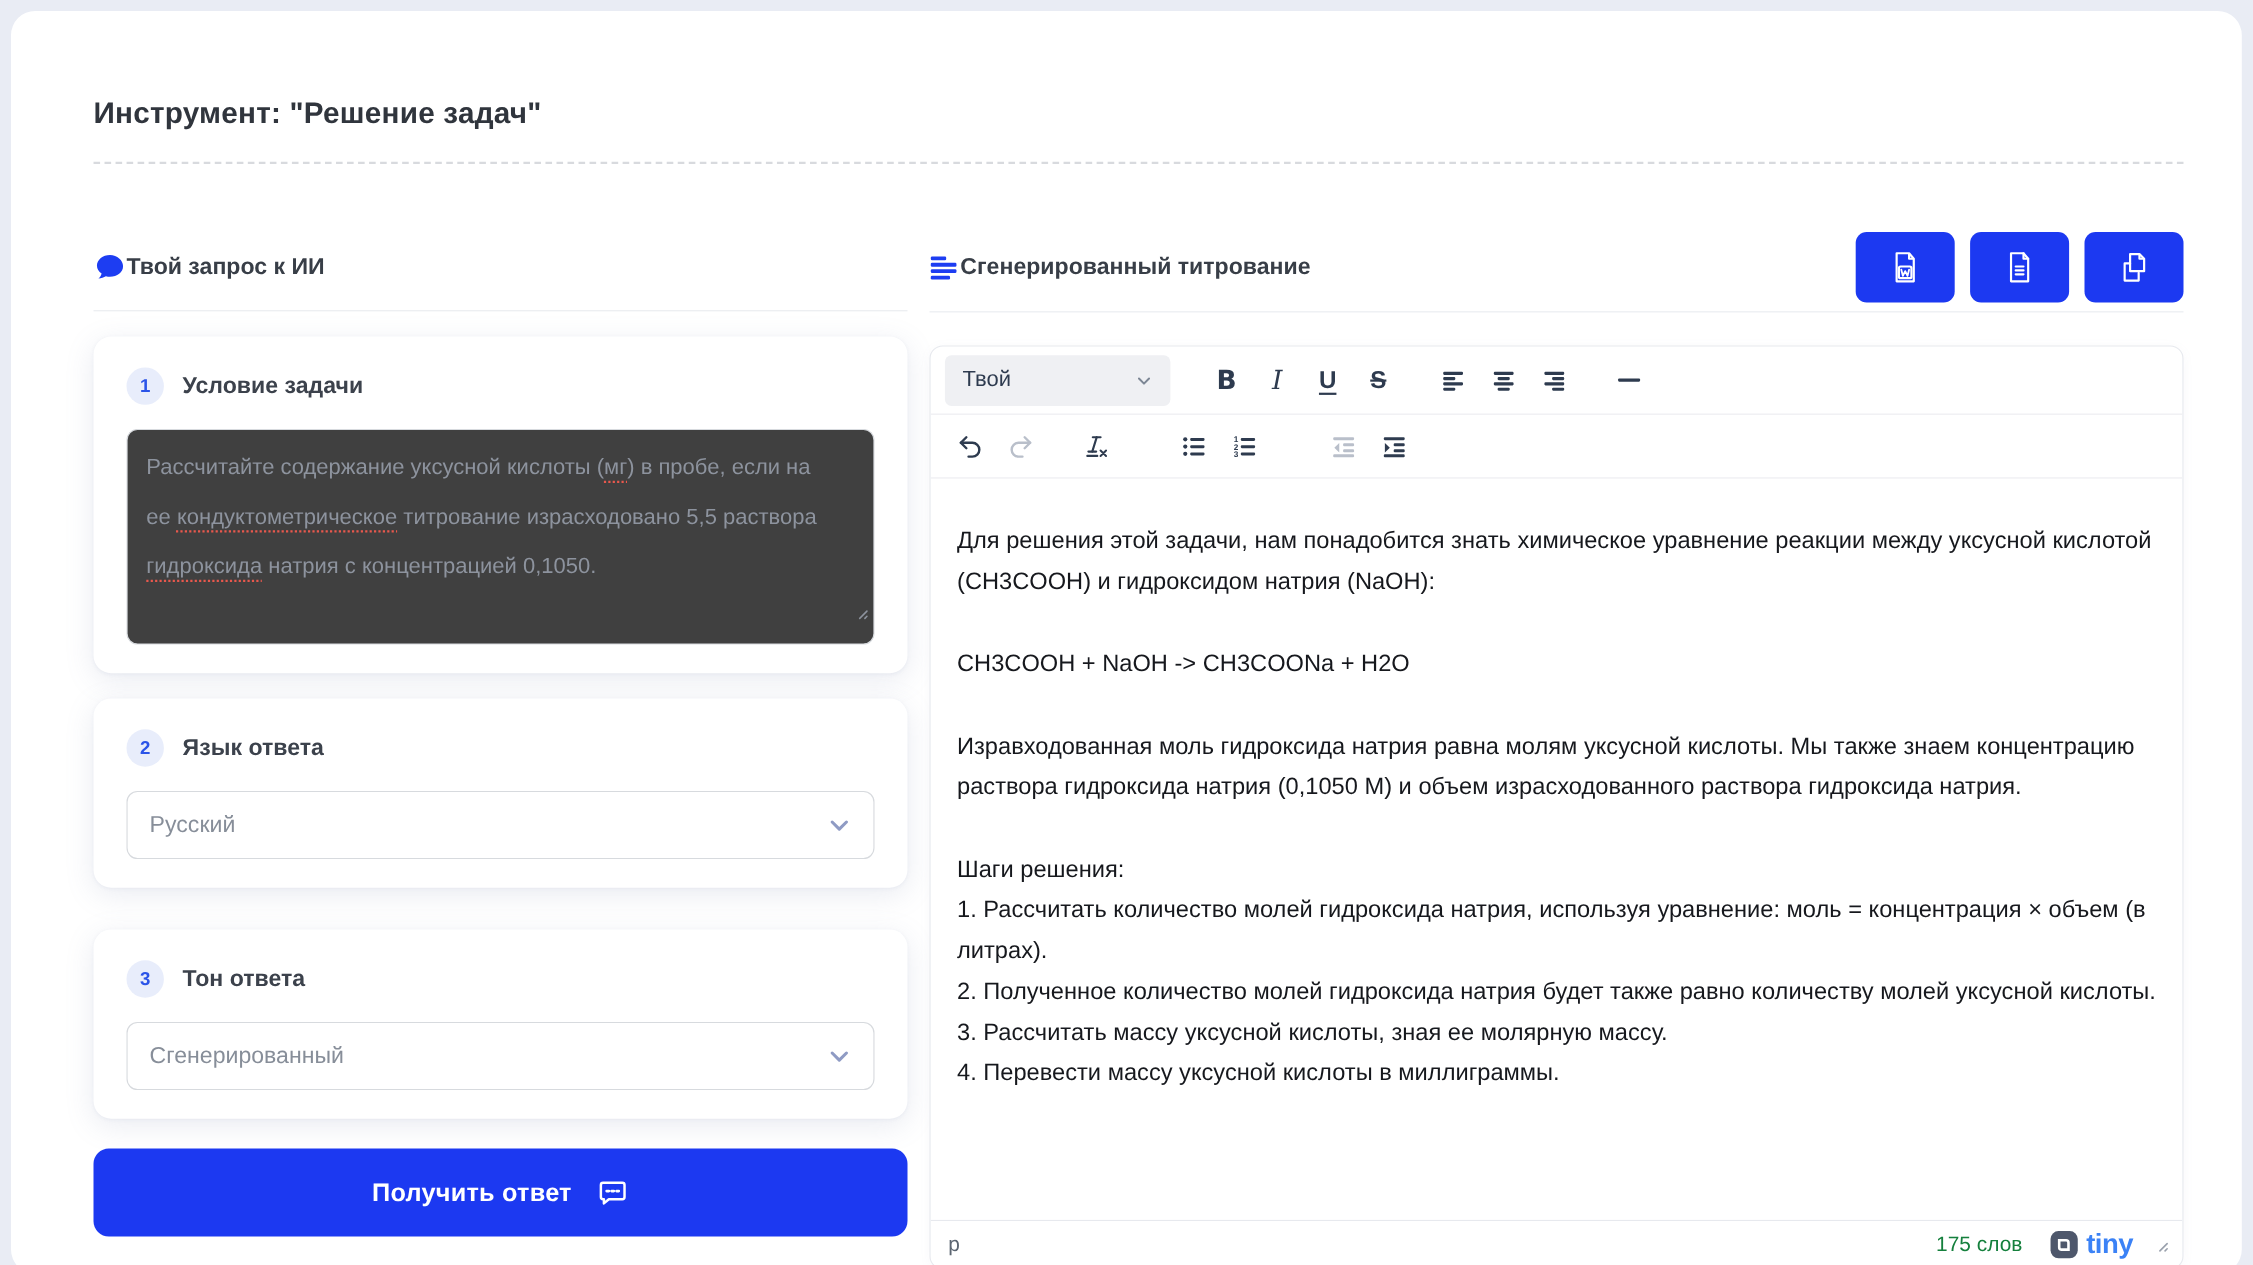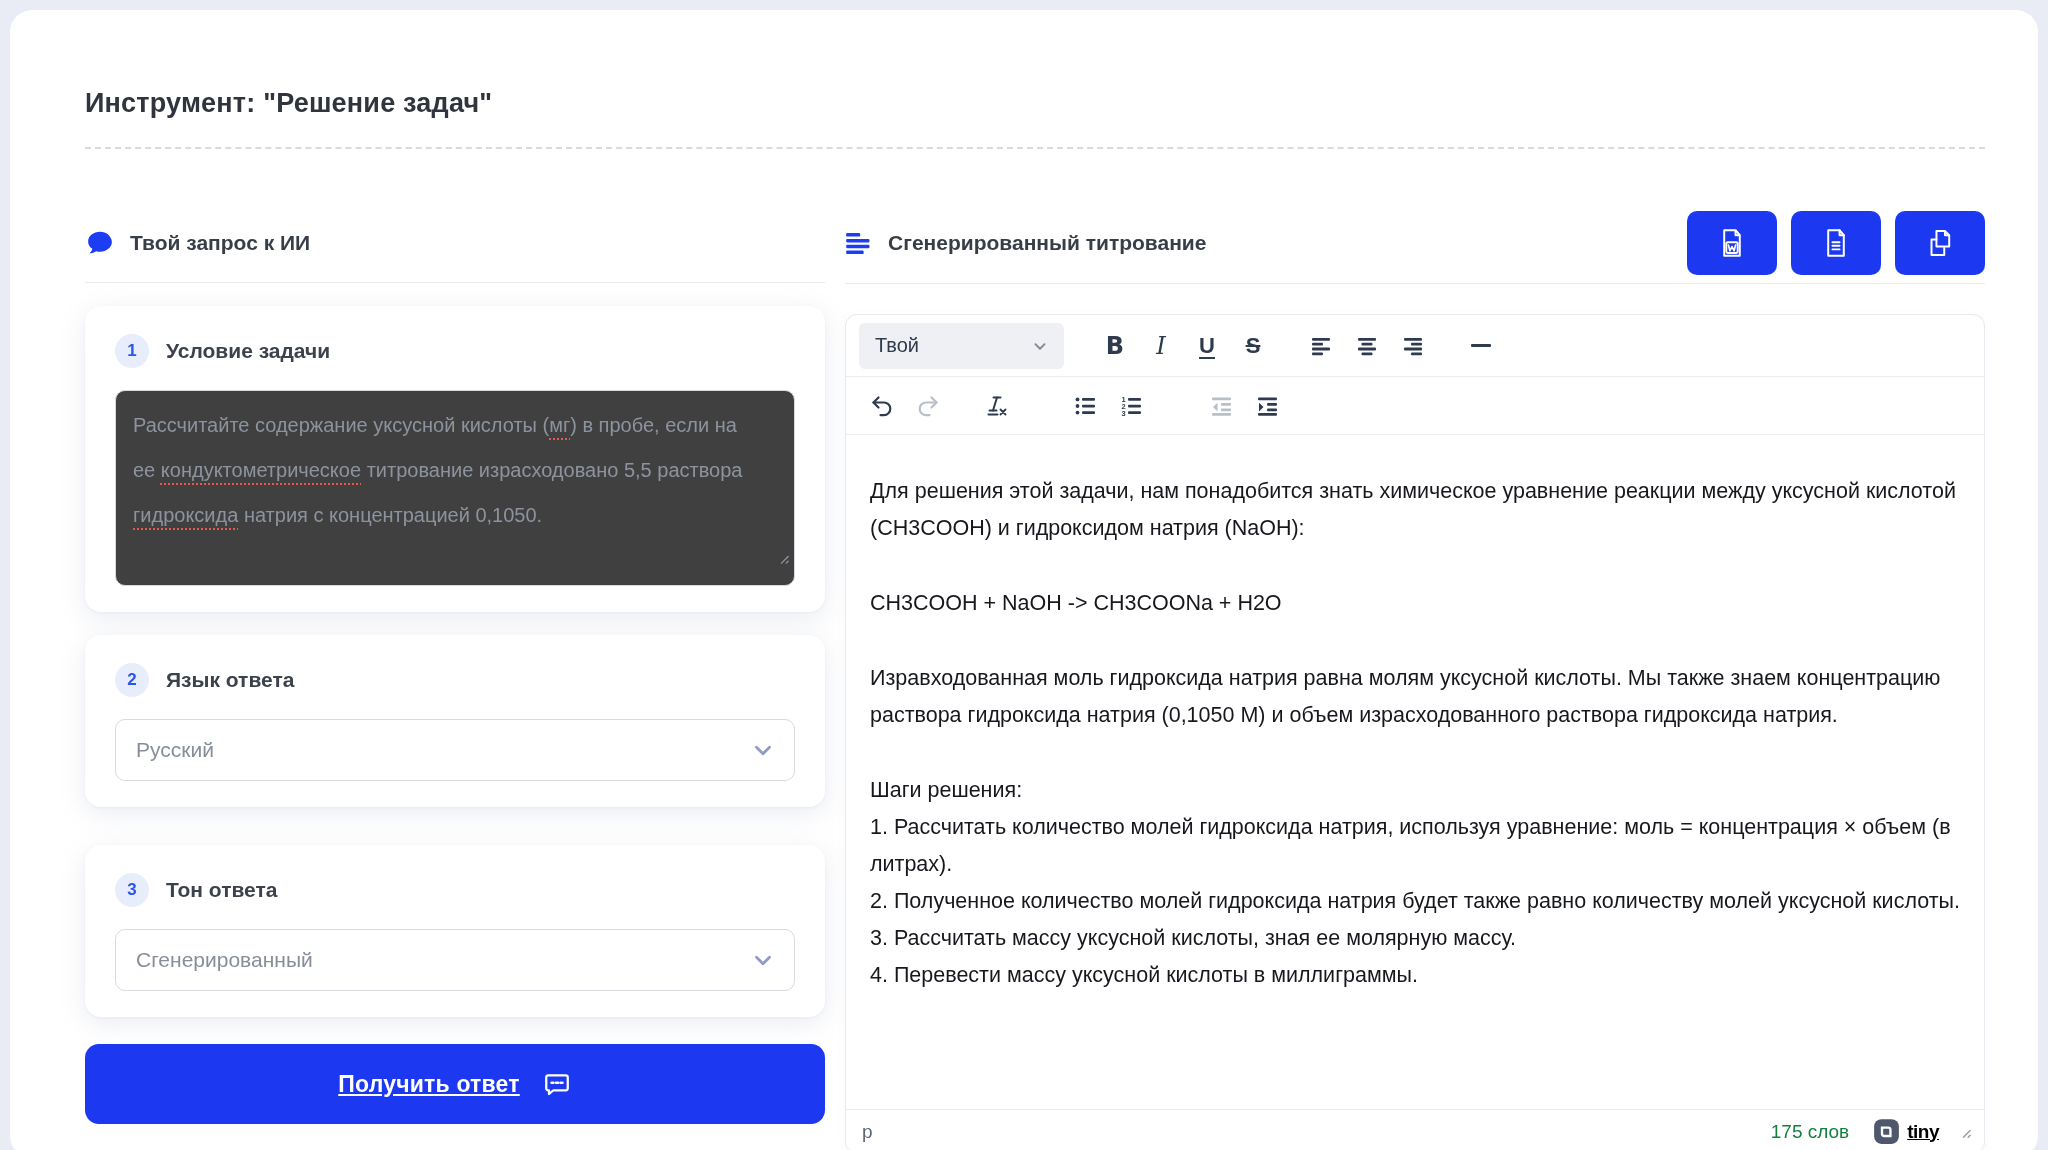--- a/index.html
+++ b/index.html
@@ -8,21 +8,21 @@
   .main-card { position:absolute; left:10px; top:10px; width:2028px; height:1148px;
     background:#ffffff; border-radius:22px; padding:0 53px 0 75px; overflow:hidden; }
 
   .page-title { padding-top:78px; font-size:27px; font-weight:700; color:#30353d; letter-spacing:.2px; }
   .title-divider { margin-top:28px; border-bottom:2px dashed #d8dade; }
 
   .columns { display:flex; gap:20px; }
   .col-left { width:740px; flex:none; display:flex; flex-direction:column; }
   .col-right { flex:1; min-width:0; display:flex; flex-direction:column; }
 
-  .col-header { display:flex; align-items:center; gap:15px; padding:62px 0 8px;
+  .col-header { display:flex; align-items:center; padding:62px 0 8px;
     border-bottom:1px solid #e9ebef; min-height:134px; }
   .col-header h2 { font-size:21px; font-weight:700; color:#383e47; }
 
   .export-group { margin-left:auto; display:flex; gap:14px; }
   .export-btn { width:90px; height:64px; background:#1c39f1; border:none; border-radius:10px;
     display:flex; align-items:center; justify-content:center; cursor:pointer; }
 
   .step-card { background:#fff; border-radius:16px; padding:28px 30px 26px; margin-top:23px;
     box-shadow:0 6px 26px rgba(125,138,176,.16), 0 1px 3px rgba(125,138,176,.08); }
   .step-card.gap-lg { margin-top:38px; }
@@ -35,21 +35,21 @@
     color:#8d939e; overflow:hidden; cursor:text; background:#404040; }
   .misspelled { text-decoration:underline dotted #e8584d; text-decoration-thickness:2px; text-underline-offset:6px; }
   .ta-resize { position:absolute; right:4px; bottom:4px; cursor:nwse-resize; }
 
   .select-box { margin-top:22px; height:62px; border:1px solid #d7dade; border-radius:10px;
     display:flex; align-items:center; justify-content:space-between; padding:0 18px 0 20px;
     font-size:21px; color:#878e99; cursor:pointer; background:#fff; }
 
   .submit-btn { margin-top:27px; width:100%; height:80px; background:#1c39f1; border:none;
     border-radius:14px; color:#fff; font-size:23px; font-weight:700; display:flex;
-    align-items:center; justify-content:center; gap:22px; cursor:pointer; letter-spacing:.2px;text-decoration:underline; }
+    align-items:center; justify-content:center; gap:22px; cursor:pointer; letter-spacing:.2px; }
 
   .editor { margin-top:30px; height:840px; border:1px solid #e7e9ee; border-radius:12px;
     display:flex; flex-direction:column; background:#fff; overflow:hidden;
     box-shadow:0 2px 10px rgba(130,140,170,.05); }
   .tb-row { display:flex; align-items:center; padding:8px 13px; }
   .tb-row1 { height:62px; border-bottom:1px solid #ececf0; }
   .tb-row2 { height:58px; border-bottom:1px solid #ececf0; }
   .format-select { width:205px; height:46px; background:#eff0f3; border-radius:6px; display:flex;
     align-items:center; justify-content:space-between; padding:0 13px 0 16px; font-size:20px;
     color:#2e3b4f; cursor:pointer; margin-right:28px; }
@@ -65,21 +65,21 @@
 
   .editor-content { flex:1; padding:28px 24px 8px; font-size:21.5px; line-height:37px;
     color:#16181d; overflow:hidden; cursor:text; }
   .editor-content p { margin:10px 0 38px; }
 
   .statusbar { height:44px; border-top:1px solid #e7e9ee; display:flex; align-items:center;
     padding:0 12px 0 16px; }
   .elem-path { font-size:19px; color:#5d6672; }
   .word-count { margin-left:auto; font-size:19px; color:#15803d; }
   .tiny-brand { display:flex; align-items:center; gap:7px; margin-left:24px; }
-  .tiny-word { font-size:19px; font-weight:700; color:#000000; letter-spacing:-0.5px;text-decoration:underline; }
+  .tiny-word { font-size:25px; font-weight:700; color:#3b82f6; letter-spacing:-0.5px; }
   .editor-resize { margin-left:18px; cursor:nwse-resize; display:flex; }
 </style>
 </head>
 <body>
 
 <div class="page">
   <div class="main-card">
 
     <div class="page-title">Инструмент: "Решение задач"</div>
     <div class="title-divider"></div>

